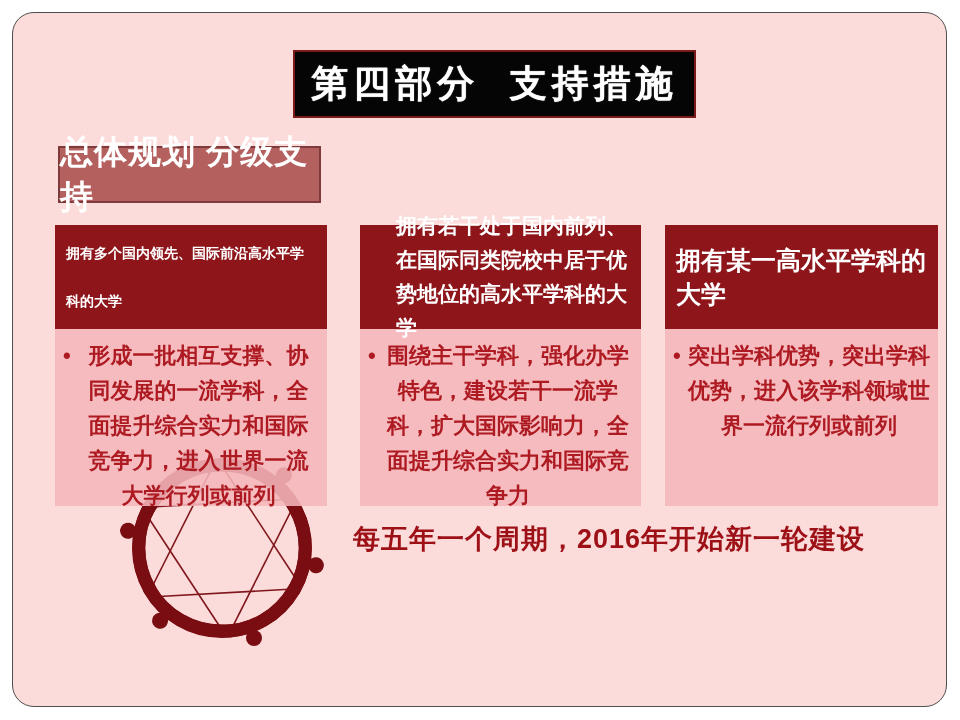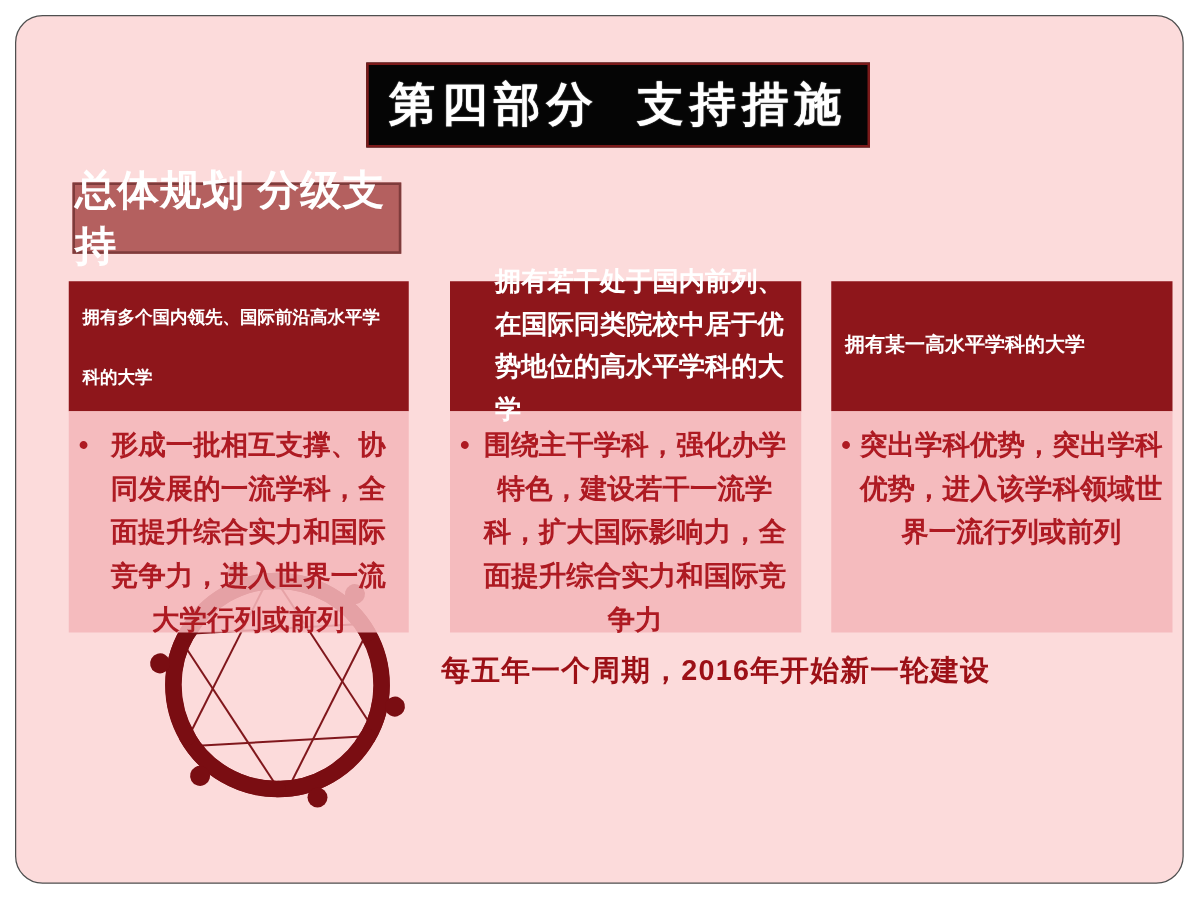--- a/index.html
+++ b/index.html
@@ -29,32 +29,32 @@
   .col{position:absolute;top:212px;z-index:2;}
   .col-1{left:42px;width:272px;}
   .col-2{left:347px;width:281px;}
   .col-3{left:652px;width:273px;}
   .col-header{
     height:104px;background:#8e161b;color:#ffffff;font-weight:bold;
     display:flex;align-items:center;padding:0 11px;box-sizing:border-box;
   }
   .col-1 .col-header{font-size:14px;line-height:48px;}
   .col-2 .col-header{font-size:21px;line-height:34px;padding-left:36px;}
-  .col-3 .col-header{font-size:16px;line-height:34px;}
+  .col-3 .col-header{font-size:25px;line-height:34px;}
   .col-body{
     height:177px;background:rgba(244,182,186,0.88);
     color:#ae1a22;font-size:22px;line-height:35px;font-weight:bold;
     padding:9px 8px 0 8px;box-sizing:border-box;
     display:flex;align-items:flex-start;
   }
   .col-body .marker{flex:0 0 15px;text-align:left;}
   .col-body .bullet-text{flex:1;text-align:center;}
   .footer-note{
     position:absolute;left:340px;top:508px;width:560px;
-    color:#9c1016;font-size:23px;font-weight:900;letter-spacing:1px;
+    color:#9c1016;font-size:27px;font-weight:900;letter-spacing:1px;
     z-index:2;
   }
   .atom{position:absolute;left:78px;top:425px;z-index:1;}
 </style>
 </head>
 <body>
 
 <div class="slide">
 
   <div class="title-box">

